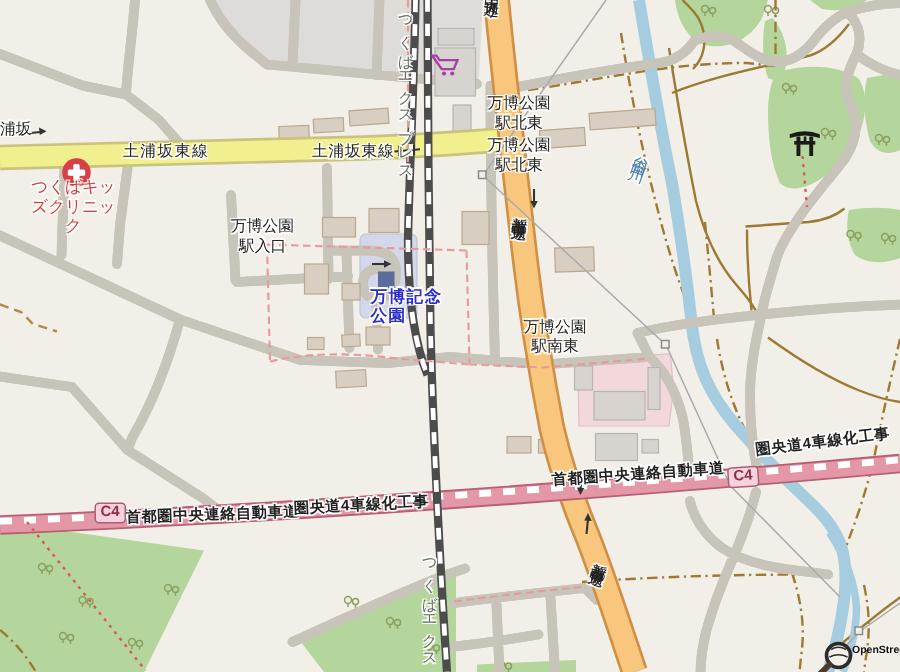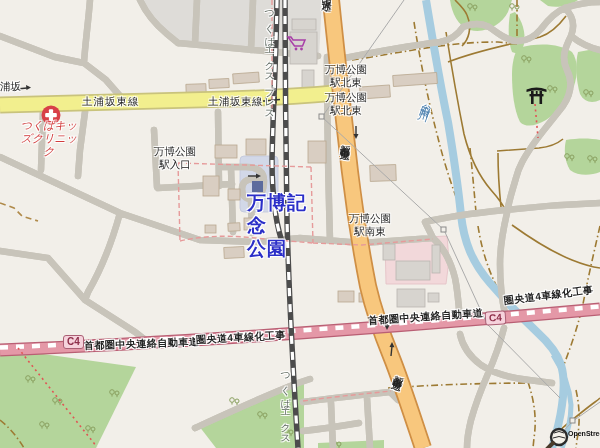--- a/index.html
+++ b/index.html
@@ -9,22 +9,22 @@
   .lbl{position:absolute;z-index:6;font-size:10.5px;color:#222;line-height:1.2;
        white-space:pre-line;text-align:center;
        text-shadow:-1px -1px 0 rgba(255,255,255,.9),1px -1px 0 rgba(255,255,255,.9),
                    -1px 1px 0 rgba(255,255,255,.9),1px 1px 0 rgba(255,255,255,.9),
                    0 1px 0 rgba(255,255,255,.9),0 -1px 0 rgba(255,255,255,.9);}
   .v{writing-mode:vertical-rl;text-orientation:upright;white-space:pre;letter-spacing:2px;}
   .roadname{font-weight:600;letter-spacing:.5px;font-size:10px;white-space:nowrap;}
   .badge{position:absolute;z-index:7;background:#f6d2dc;border:1.5px solid #aa5f74;
          border-radius:3px;color:#8e2f4a;font-weight:bold;font-size:10px;line-height:12px;
          padding:0 3px;text-shadow:none;}
-  .parkname{font-weight:bold;font-size:19px;color:#2b2fc8;text-align:left;letter-spacing:1px;}
-  .clinicname{color:#d23c3c;font-size:11px;font-style:italic;}
+  .parkname{font-weight:bold;font-size:11px;color:#2b2fc8;text-align:left;letter-spacing:1px;}
+  .clinicname{color:#d23c3c;font-size:11px;}
   .watername{color:#4a7fae;font-size:11px;letter-spacing:3px;}
   .railname{color:#5f6a62;font-size:10px;letter-spacing:1px;}
   .attr{font-size:7px;font-weight:bold;color:#111;white-space:nowrap;text-shadow:none;}
 </style>
 </head>
 <body>
 
 <div id="map">
 <svg width="600" height="448" viewBox="0 0 600 448">
   <defs>

